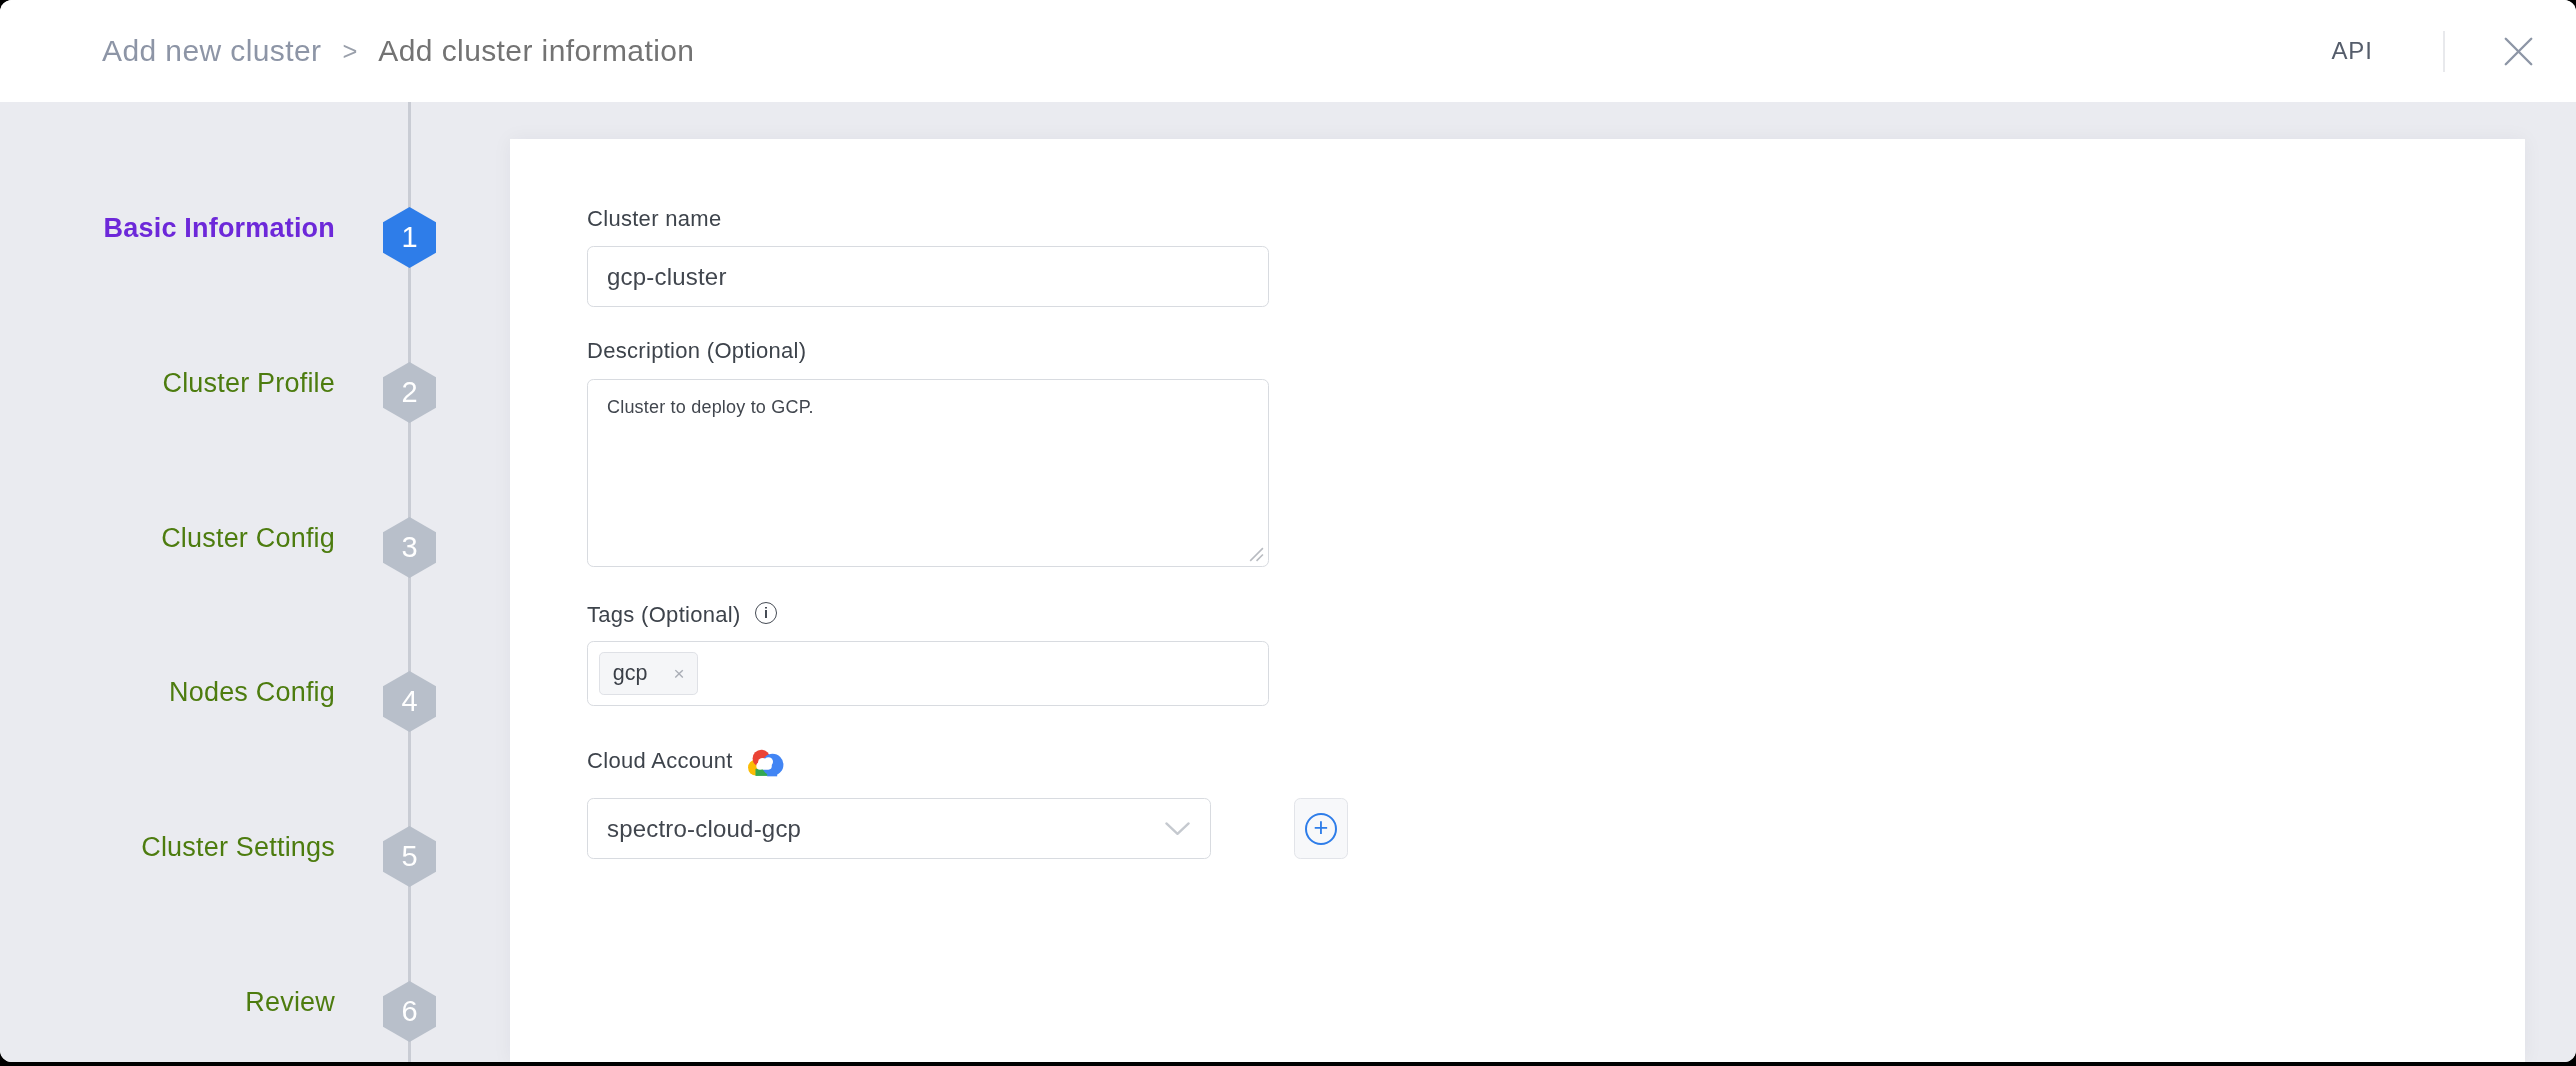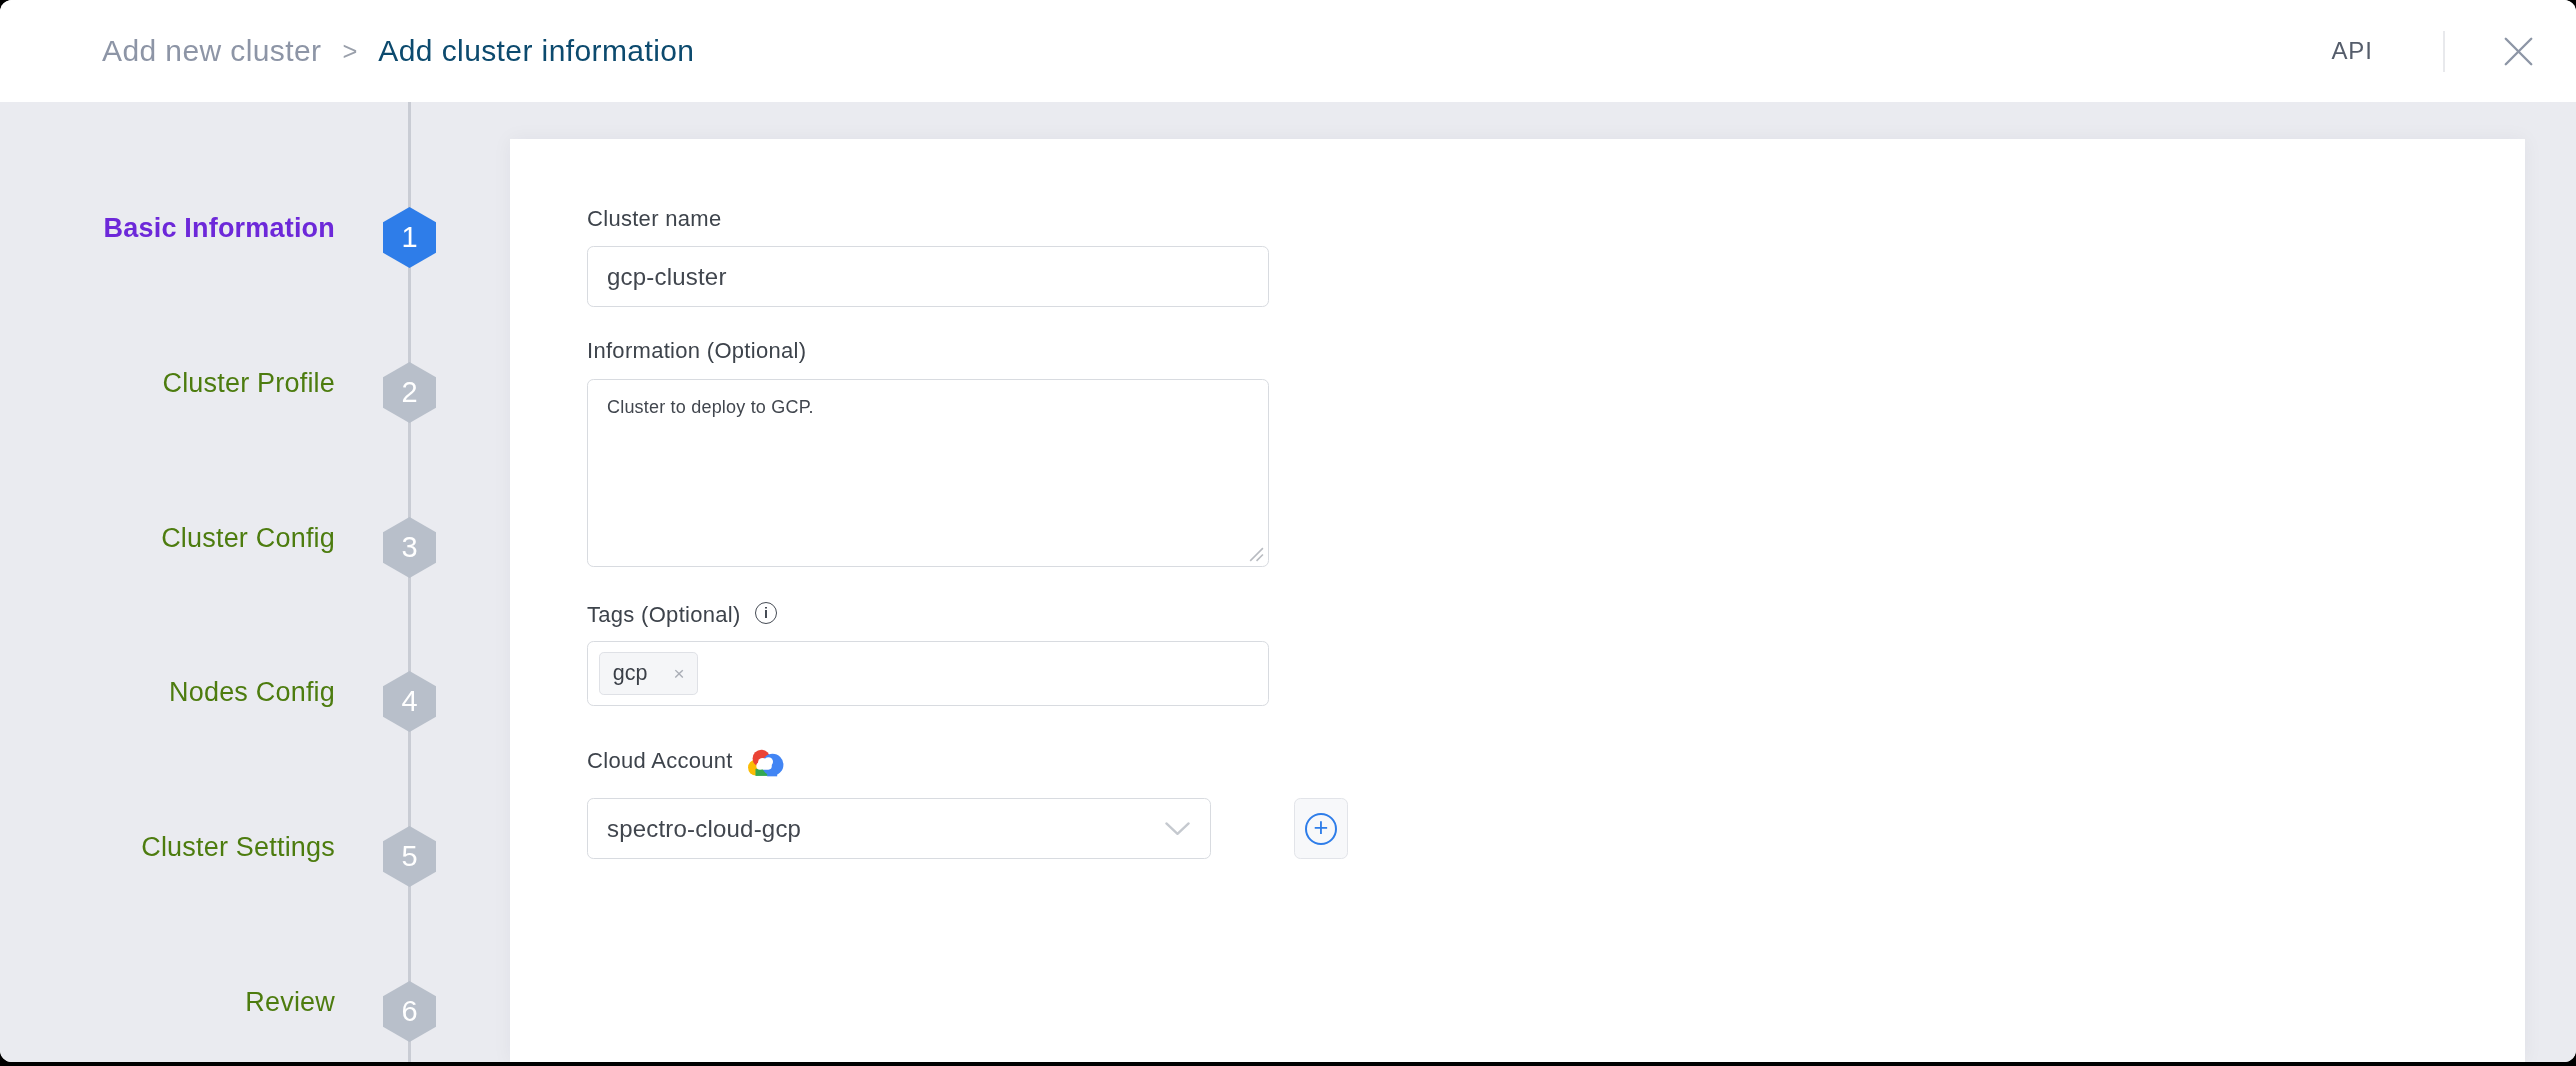--- a/index.html
+++ b/index.html
@@ -6,21 +6,21 @@
   html,body { width:2576px; height:1066px; background:#000; font-family:"Liberation Sans", sans-serif; }
 
   .modal { position:absolute; left:0; top:0; width:2576px; height:1062px;
            border-radius:12px; overflow:hidden; background:#fff; }
 
   
   .header { position:absolute; left:0; top:0; width:100%; height:102px; background:#ffffff; }
   .breadcrumb { position:absolute; left:102px; top:0; height:102px; display:flex; align-items:center; gap:21px; }
   .crumb-parent { font-size:30px; color:#8d95a6; font-weight:500; letter-spacing:0.4px; cursor:pointer; }
   .crumb-sep { font-size:25.5px; color:#9aa0ab; }
-  .crumb-current { font-size:30px; color:#0c4a6e; font-weight:500; letter-spacing:0.4px; }
+  .crumb-current { font-size:30px; color:#737373; font-weight:500; letter-spacing:0.4px; }
   .header-actions { position:absolute; right:32px; top:0; height:102px; display:flex; align-items:center; }
   .api-btn { font-size:24px; color:#555d6b; letter-spacing:0.8px; padding:8px 16px; cursor:pointer; }
   .header-divider { width:2.4px; height:41px; background:#e8e9ec; margin:0 48px 0 54px; }
   .close-btn { width:51px; height:51px; display:flex; align-items:center; justify-content:center; cursor:pointer; }
 
   
   .body { position:absolute; left:0; top:102px; right:0; bottom:0; background:#eaebf0; }
 
   
   .step-line { position:absolute; left:408px; top:0; bottom:0; width:3.2px; background:#c9ccd4; }
@@ -143,21 +143,21 @@
 
     <div class="card">
       <div class="form-col">
 
         <div class="label-row" style="top:67px">
           <span class="field-label">Cluster name</span>
         </div>
         <input class="text-input" style="top: 107px;" type="text" value="gcp-cluster">
 
         <div class="label-row" style="top:199px">
-          <span class="field-label">Information (Optional)</span>
+          <span class="field-label">Description (Optional)</span>
         </div>
         <textarea class="textarea" style="top: 240px;">Cluster to deploy to GCP.</textarea>
         <svg class="resize-handle" style="top:406px" width="17.5" height="17.5" viewBox="0 0 22 22">
           <line x1="20" y1="4" x2="4" y2="20" stroke="#b8bbc1" stroke-width="2"></line>
           <line x1="20" y1="12" x2="12" y2="20" stroke="#b8bbc1" stroke-width="2"></line>
         </svg>
 
         <div class="label-row" style="top:463px">
           <span class="field-label">Tags (Optional)</span>
           <span class="info-icon">i</span>

